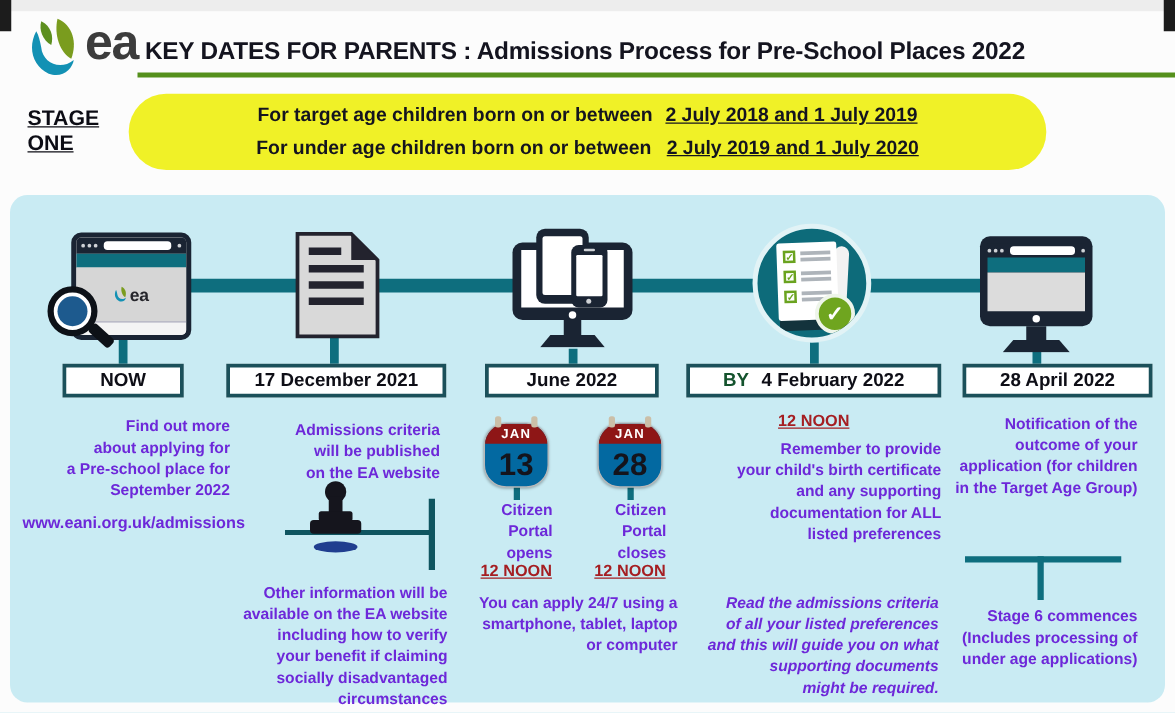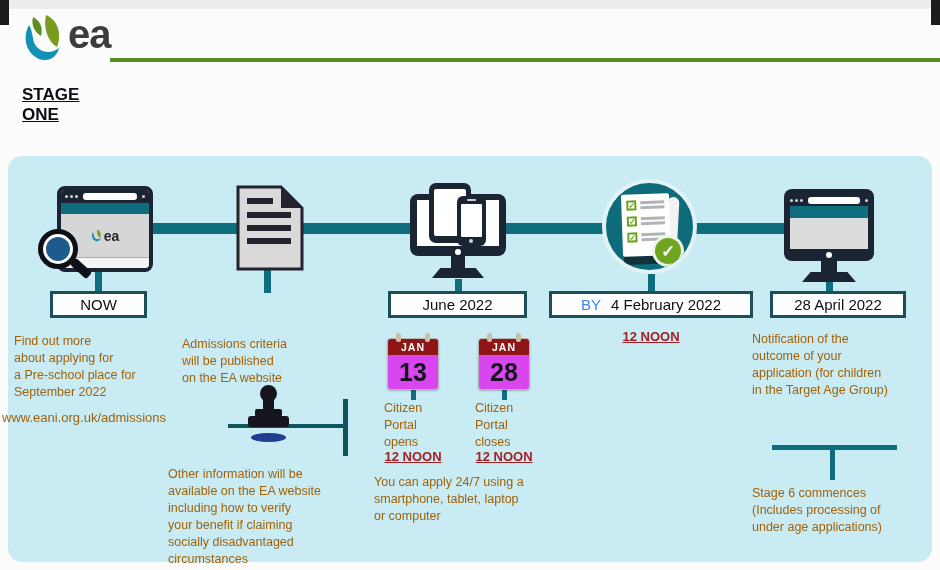--- a/index.html
+++ b/index.html
@@ -3,24 +3,24 @@
 <meta charset="utf-8">
 <style>
   * { margin:0; padding:0; box-sizing:border-box; }
   html,body { width:940px; height:570px; }
   body { font-family:"Liberation Sans", sans-serif; background:#fbfbfb; overflow:hidden; }
   .canvas { position:relative; width:940px; height:570px; background:#fcfcfc; overflow:hidden; }
   .c { position:absolute; }
   .panel { background:#c9ebf3; border-radius:14px; }
   .tl { background:#0e6e7e; }
   .date-box { background:#ffffff; border:3px solid #1b505a; display:flex; align-items:center; justify-content:center;
-              font-weight:normal; font-size:15px; color:#0e0e16; z-index:5; white-space:nowrap; }
-  .body-text { font-weight:normal; font-size:12.5px; line-height:17px; color:#a16207; text-align:left; white-space:pre-line; }
+              font-weight:bold; font-size:15px; color:#0e0e16; z-index:5; white-space:nowrap; }
+  .body-text { font-weight:bold; font-size:12.5px; line-height:17px; color:#6d28d9; text-align:right; white-space:pre-line; }
   .italic { font-style:italic; }
-  .red { color:#3b82f6; }
+  .red { color:#14532d; }
   .u { text-decoration:underline; }
   .vconn { width:7px; background:#0e6e7e; z-index:2; }
   .title { font-weight:bold; font-size:19.5px; color:#14141f; letter-spacing:-0.2px; white-space:nowrap; }
   .stage { font-weight:bold; font-size:17px; color:#0c0c14; text-decoration:underline; line-height:20px; }
   .banner { background:#f0f127; border-radius:30px; }
   .banner-line { position:absolute; width:100%; text-align:center; font-weight:bold; font-size:15.5px; color:#14141f; }
   .logo-text { font-weight:bold; font-size:40px; color:#3c3c3c; letter-spacing:-1px; }
   
   .br-frame { width:96px; height:86px; border:4px solid #1a2433; border-radius:8px; background:#d6d6d6; overflow:hidden; display:flex; flex-direction:column; }
   .br-bar { height:13px; background:#1a2433; display:flex; align-items:center; padding:0 4px; gap:2px; }
@@ -28,21 +28,21 @@
   .pill { flex:1; height:7px; background:#ffffff; border-radius:3px; margin:0 3px; }
   .br-teal { height:11px; background:#0e6e7e; }
   .br-body { flex:1; background:#d6d6d6; display:flex; align-items:center; justify-content:center; gap:2px; }
   .br-foot { height:11px; background:#f4f4f4; border-top:1px solid #aab; }
   .mini-ea { font-weight:bold; font-size:14px; color:#26262c; }
   
   .mag-ring { width:40px; height:40px; border-radius:50%; border:5px solid #0d1117; background:#ffffff; display:flex; align-items:center; justify-content:center; z-index:4; }
   .mag-lens { width:24px; height:24px; border-radius:50%; background:#1d5a8e; }
   .mag-handle { width:22px; height:9px; background:#0d1117; border-radius:3px; transform:rotate(42deg); z-index:4; }
   
-  .cal { width:52px; height:52px; background:#d946ef; border:1px solid #b9b9b9; border-radius:4px; box-shadow:0 1px 2px rgba(0,0,0,.25); overflow:hidden; z-index:3; }
+  .cal { width:52px; height:52px; background:#0369a1; border:1px solid #b9b9b9; border-radius:18px; box-shadow:0 1px 2px rgba(0,0,0,.25); overflow:hidden; z-index:3; }
   .cal-head { height:16px; background:#8e1616; color:#ffffff; font-weight:bold; font-size:10.5px; letter-spacing:1px; text-align:center; line-height:16px; }
   .cal-day { text-align:center; font-weight:bold; font-size:25px; color:#14141c; line-height:34px; }
   .peg { width:5px; height:9px; background:#cbbfa8; border-radius:2px; z-index:4; }
   .noon { font-weight:bold; font-size:13px; color:#a51e22; text-decoration:underline; text-align:center; }
   
   .check-circle { width:95px; height:95px; border-radius:50%; background:#0d6b7a; border:4px solid #e2f3f6; overflow:hidden; z-index:3; }
   .paper { position:absolute; left:16px; top:11px; width:48px; height:62px; background:#ffffff; border-radius:2px; transform:rotate(-2deg); padding:6px 5px; }
   .p-row { display:flex; gap:4px; margin-bottom:6px; }
   .p-box { width:10px; height:10px; border:2px solid #6aa31f; color:#6aa31f; font-size:8px; line-height:7px; font-weight:bold; text-align:center; }
   .p-lines { display:flex; flex-direction:column; gap:2px; padding-top:1px; }
@@ -62,27 +62,38 @@
 
   <div class="c" style="left:22px;top:14px;width:42px;height:48px;">
     <svg width="42" height="48" viewBox="0 0 42 48">
       <path d="M24 1 C36 6 40 20 35 33 C26 28 21 14 24 1 Z" fill="#7a9c1e"></path>
       <path d="M11 3 C19 7 21 15 19 22 C12 18 9 10 11 3 Z" fill="#5d8f1f"></path>
       <path d="M7 11 C0 24 4 39 17 45 C28 49 36 41 37 34 C26 43 12 36 11 24 C10 19 9 14 7 11 Z" fill="#1391b4"></path>
     </svg>
   </div>
   <div class="c logo-text" style="left:68px;top:12px;">ea</div>
 
+  <div class="c title" style="left:116px;top:30px;">KEY DATES FOR PARENTS : Admissions Process for Pre-School Places 2022</div>
   <div class="c" style="left:110px;top:58px;width:830px;height:4px;background:#55901c;"></div>
 
   <div class="c" style="left:22px;top:85px;">
     <div class="stage">STAGE</div>
     <div class="stage">ONE</div>
   </div>
 
+  <div class="c banner" style="left:103px;top:75px;width:734px;height:61px;">
+    <div class="banner-line" style="top:9px;">
+      <span>For target age children born on or between</span>
+      <span class="u" style="margin-left:6px;">2 July 2018 and 1 July 2019</span>
+    </div>
+    <div class="banner-line" style="top:35px;">
+      <span>For under age children born on or between</span>
+      <span class="u" style="margin-left:8px;">2 July 2019 and 1 July 2020</span>
+    </div>
+  </div>
 
   <div class="c panel" style="left:8px;top:156px;width:924px;height:406px;"></div>
 
   <div class="c tl" style="left:100px;top:223px;width:730px;height:11px;z-index:1;"></div>
 
   <div class="c" style="left:57px;top:186px;z-index:3;">
     <div class="br-frame">
       <div class="br-bar">
         <div class="dot"></div>
           <div class="dot"></div>
@@ -119,20 +130,23 @@
     <svg width="70" height="88" viewBox="0 0 70 88">
       <path d="M3 3 L46 3 L67 24 L67 85 L3 85 Z" fill="#d9d9d9" stroke="#23232e" stroke-width="3"></path>
       <path d="M46 3 L67 24 L46 24 Z" fill="#23232e"></path>
       <rect x="12" y="14" width="26" height="6" fill="#23232e"></rect>
       <rect x="12" y="28" width="44" height="6" fill="#23232e"></rect>
       <rect x="12" y="41" width="44" height="6" fill="#23232e"></rect>
       <rect x="12" y="54" width="44" height="6" fill="#23232e"></rect>
     </svg>
   </div>
   <div class="c vconn" style="left:264px;top:270px;height:23px;"></div>
+  <div class="c date-box" style="left:181px;top:291px;width:176px;height:27px;">
+    <span>17 December 2021</span>
+  </div>
   <div class="c body-text" style="left:182px;top:336px;width:170px;">Admissions criteria
 will be published
 on the EA website</div>
   <div class="c" style="left:228px;top:424px;width:118px;height:4px;background:#0f5560;z-index:2;"></div>
   <div class="c" style="left:343px;top:399px;width:5px;height:57px;background:#0f5560;z-index:2;"></div>
   <div class="c" style="left:243px;top:385px;width:52px;height:58px;z-index:3;">
     <div style="position:absolute;left:17px;top:0;width:17px;height:17px;border-radius:50%;background:#15151d;"></div>
     <div style="position:absolute;left:20px;top:12px;width:11px;height:14px;background:#15151d;"></div>
     <div style="position:absolute;left:12px;top:24px;width:27px;height:8px;background:#15151d;border-radius:2px;"></div>
     <div style="position:absolute;left:5px;top:31px;width:41px;height:11px;background:#15151d;border-radius:3px;"></div>
@@ -221,39 +235,49 @@
         </div>
     </div>
     <div class="badge">✓</div>
   </div>
   <div class="c vconn" style="left:648px;top:274px;height:19px;"></div>
   <div class="c date-box" style="left:549px;top:291px;width:204px;height:27px;">
     <span class="red" style="margin-right:10px;">BY</span>
     <span>4 February 2022</span>
   </div>
   <div class="c noon" style="left:605px;top:329px;width:92px;">12 NOON</div>
+  <div class="c body-text" style="left:553px;top:351px;width:200px;">Remember to provide
+your child's birth certificate
+and any supporting
+documentation for ALL
+listed preferences</div>
+  <div class="c body-text italic" style="left:555px;top:474px;width:196px;">Read the admissions criteria
+of all your listed preferences
+and this will guide you on what
+supporting documents
+might be required.</div>
 
   <div class="c" style="left:784px;top:189px;width:90px;height:95px;z-index:3;">
     <div style="position:absolute;left:0;top:0;width:90px;height:72px;background:#1a2433;border-radius:8px;overflow:hidden;">
       <div style="margin:6px 6px 0 6px;height:11px;background:#1a2433;display:flex;align-items:center;gap:2px;">
         <div class="dot"></div>
           <div class="dot"></div>
           <div class="dot"></div>
         <div class="pill"></div>
         <div class="dot"></div>
       </div>
       <div style="margin:0 6px;height:12px;background:#0e6e7e;"></div>
       <div style="margin:0 6px;height:31px;background:#dcdcdc;"></div>
     </div>
     <div style="position:absolute;left:42px;top:63px;width:6px;height:6px;border-radius:50%;background:#ffffff;"></div>
     <div style="position:absolute;left:37px;top:72px;width:16px;height:11px;background:#1a2433;"></div>
     <div class="trap" style="position:absolute;left:18px;top:83px;width:54px;height:10px;background:#1a2433;"></div>
   </div>
   <div class="c vconn" style="left:826px;top:281px;height:12px;"></div>
-  <div class="c date-box" style="left:770px;top:291px;width:136px;height:27px;">
+  <div class="c date-box" style="left:770px;top:291px;width:152px;height:27px;">
     <span>28 April 2022</span>
   </div>
   <div class="c body-text" style="left:752px;top:331px;width:158px;">Notification of the
 outcome of your
 application (for children
 in the Target Age Group)</div>
   <div class="c" style="left:772px;top:445px;width:125px;height:5px;background:#0e6e7e;"></div>
   <div class="c" style="left:830px;top:445px;width:5px;height:35px;background:#0e6e7e;"></div>
   <div class="c body-text" style="left:752px;top:485px;width:158px;">Stage 6 commences
 (Includes processing of

